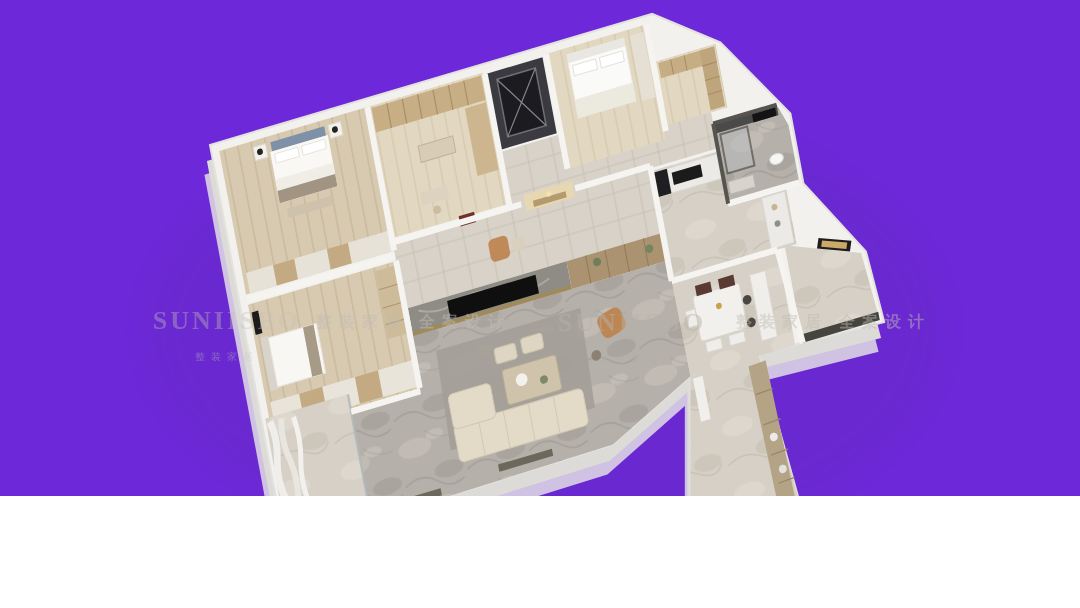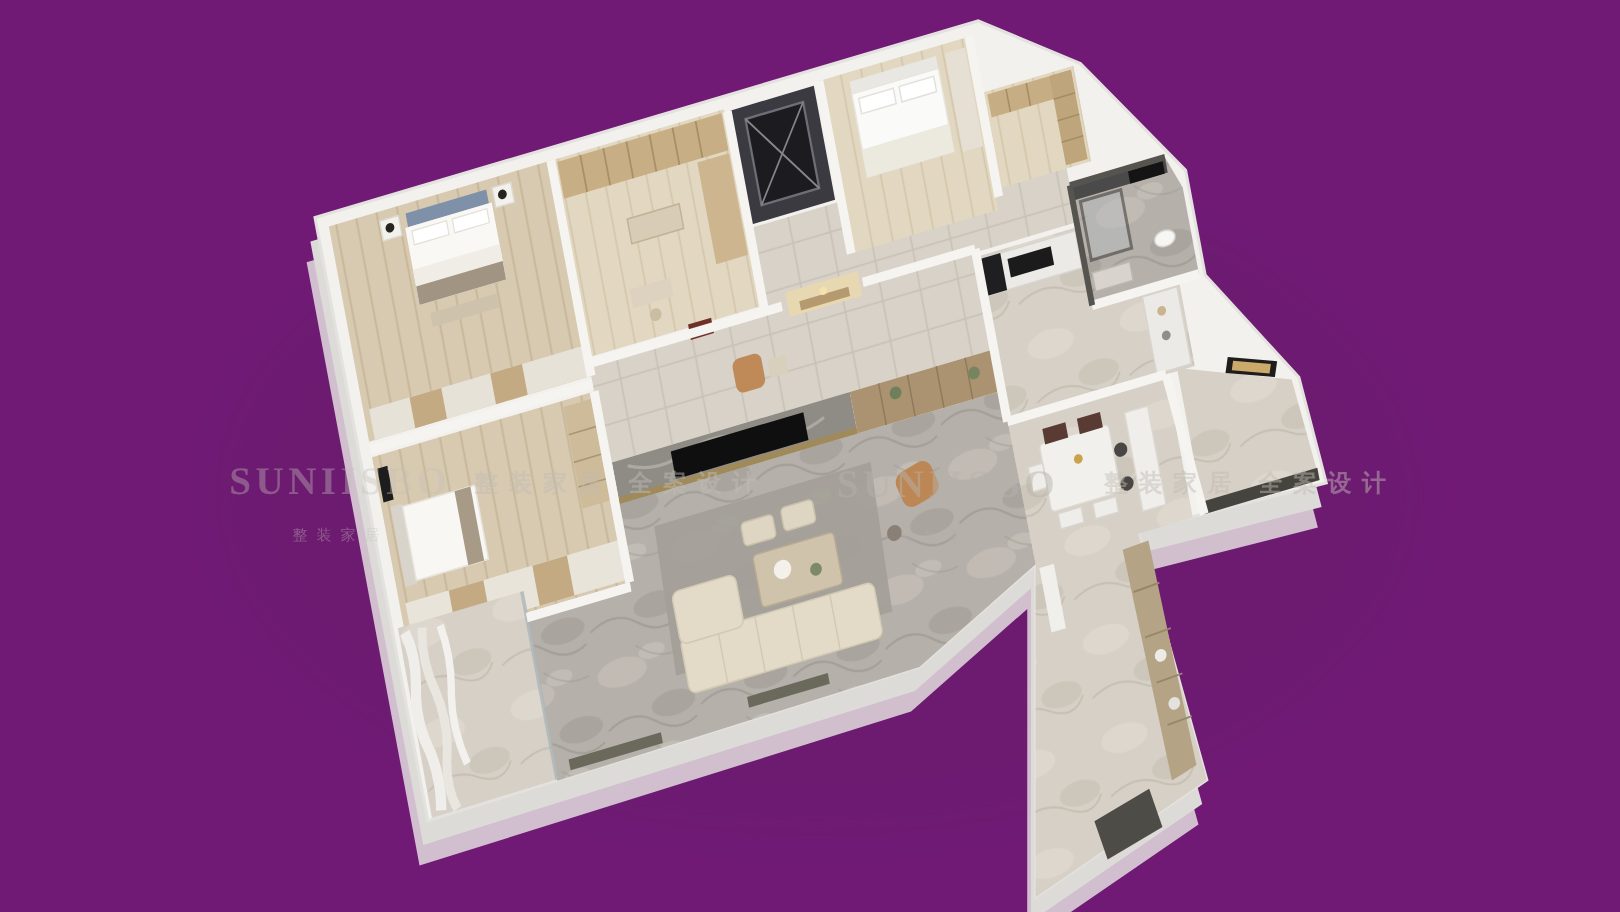--- a/index.html
+++ b/index.html
@@ -1,16 +1,16 @@
 <!DOCTYPE html>
 <html><head>
 <meta charset="utf-8">
 <style>
   html,body{margin:0;padding:0;background:#ffffff;}
-  #stage{position:relative;width:1080px;height:608px;overflow:hidden;background:#701a75;
+  #stage{position:relative;width:1080px;height:496px;overflow:hidden;background:#6d28d9;
          font-family:"Liberation Sans", sans-serif;}
   #stage svg{position:absolute;left:0;top:0;}
   .wm{position:absolute;white-space:nowrap;pointer-events:none;
       font-family:"Liberation Serif","DejaVu Serif",serif;}
   .wm-brand{font-size:26px;font-weight:700;letter-spacing:3px;color:rgba(182,177,169,0.48);}
   .wm-brand-sub{font-size:10px;letter-spacing:6px;color:rgba(182,177,169,0.42);margin-top:16px;}
   .wm-slogan{font-size:16px;font-weight:600;letter-spacing:7px;color:rgba(193,188,180,0.48);}
   .wm-left{color:rgba(196,192,185,0.38);}
 </style>
 </head>

